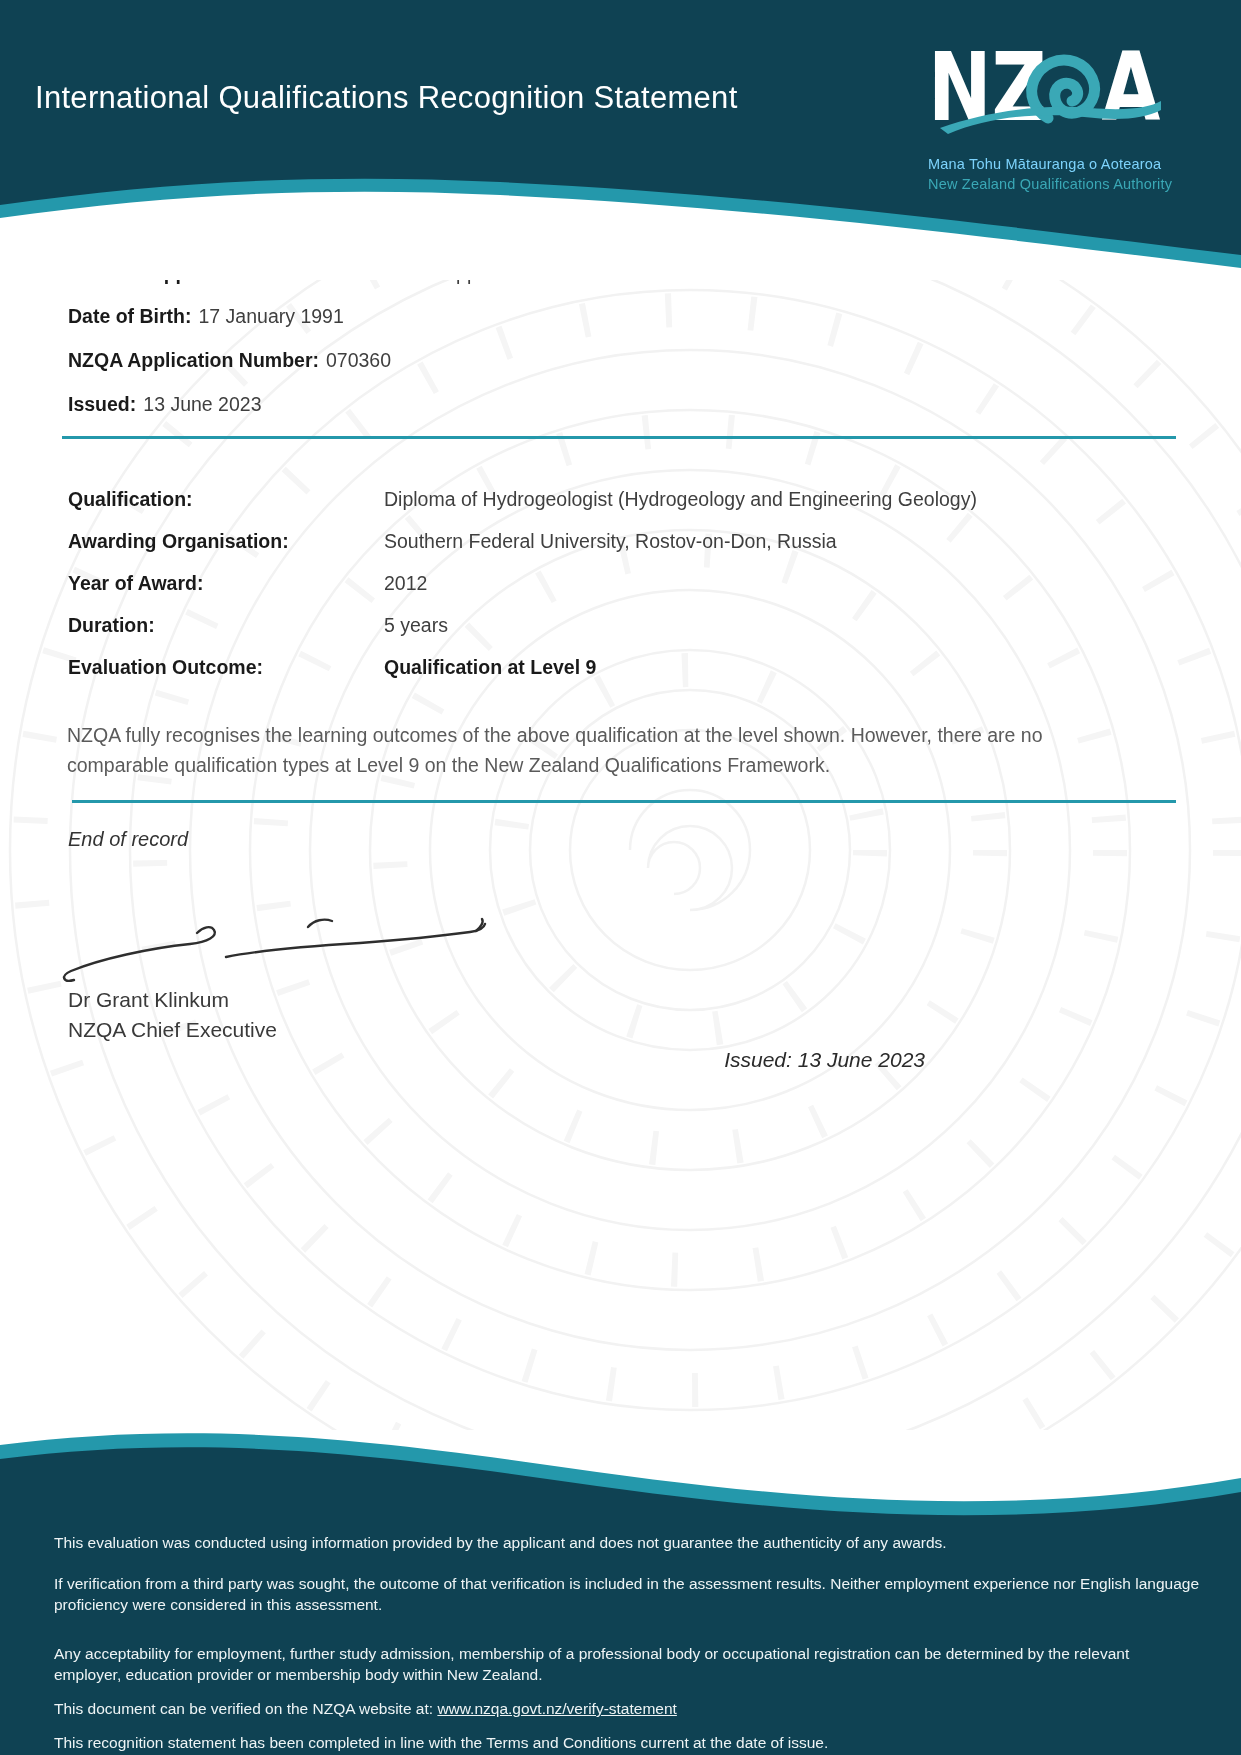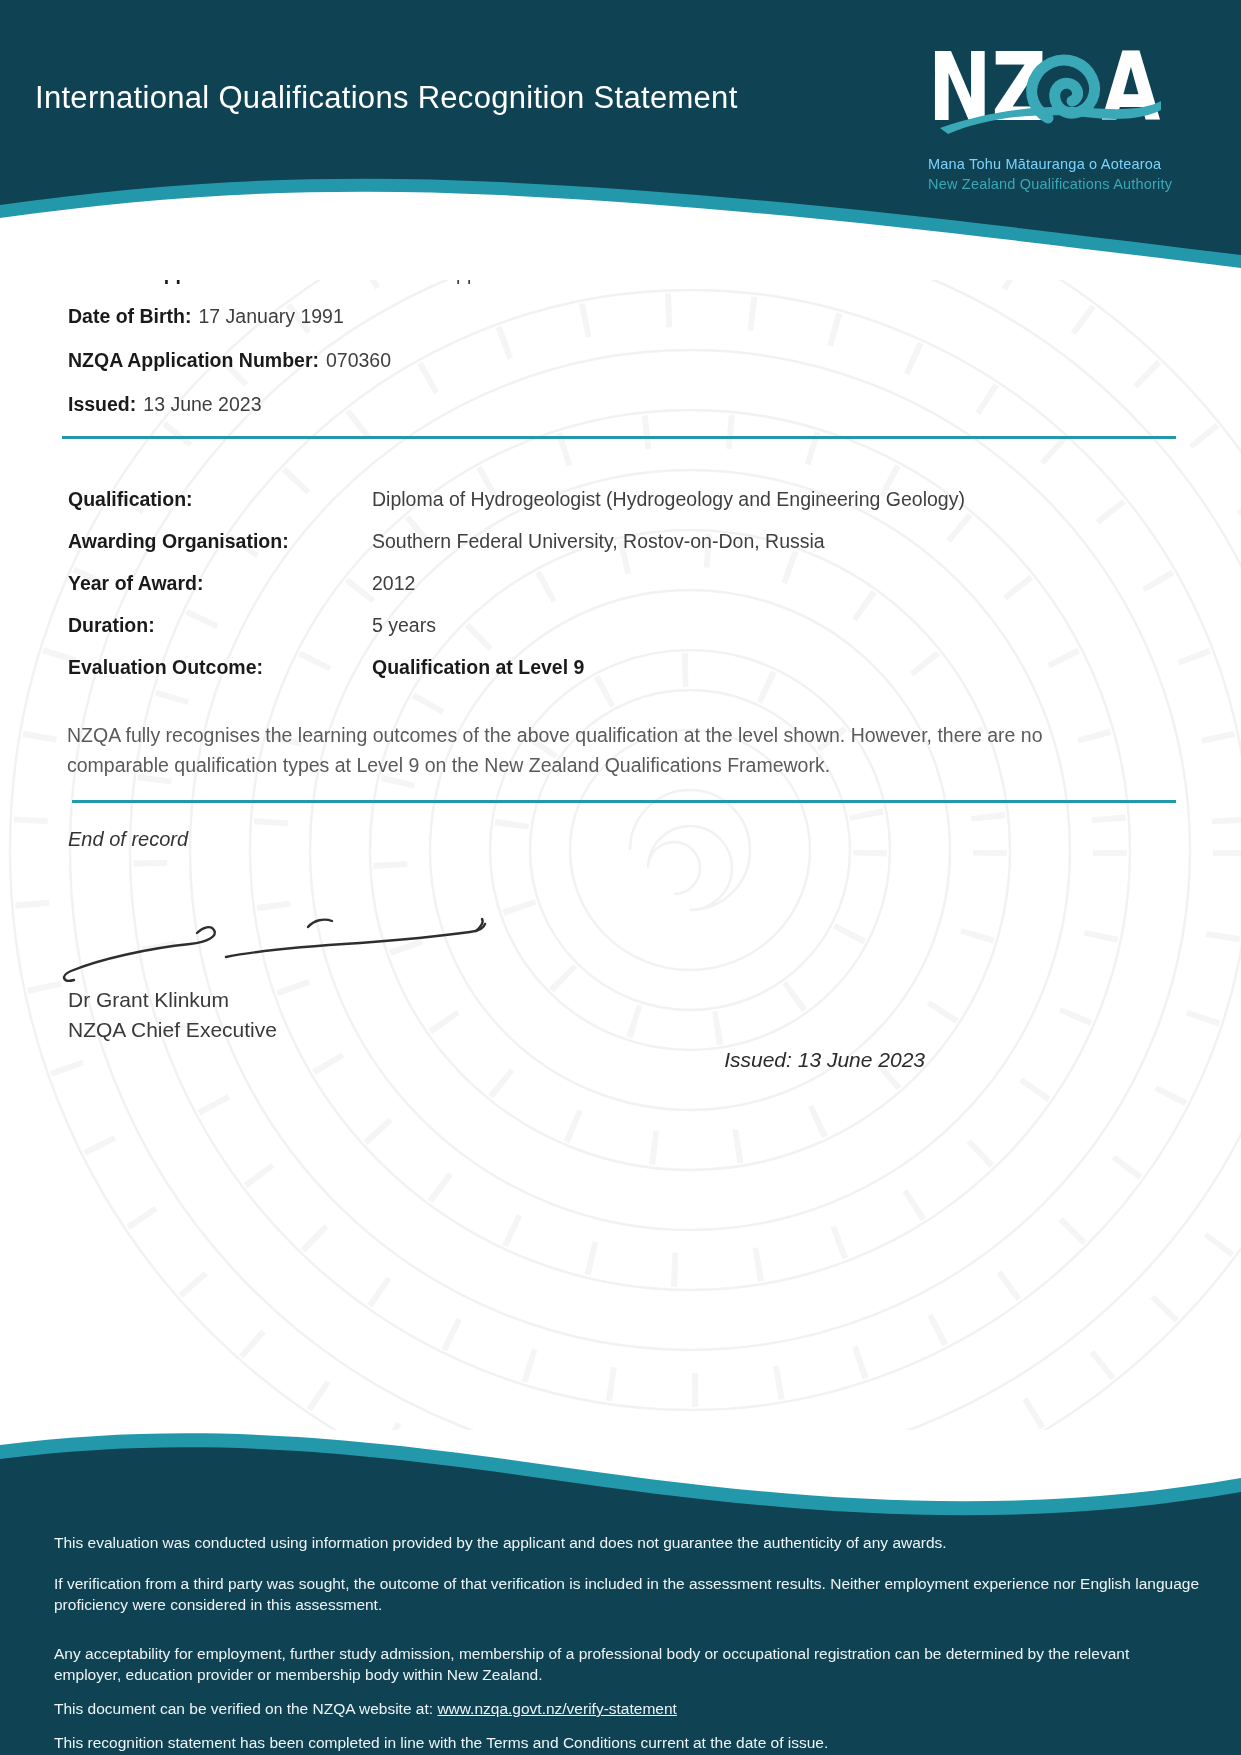--- a/index.html
+++ b/index.html
@@ -18,21 +18,21 @@
   .logo-maori{margin-top:14px;font-size:14.5px;font-weight:400;color:#7dd3fc;letter-spacing:.2px;white-space:nowrap;}
   .logo-english{margin-top:4px;font-size:14.5px;color:var(--teal,#3aa8b6);letter-spacing:.2px;white-space:nowrap;}
   
   .watermark{position:absolute;left:0;top:210px;width:1241px;height:1220px;z-index:0;}
   
   .abs{position:absolute;z-index:1;}
   .inline-row{left:68px;font-size:19.5px;color:var(--value,#3f3f3f);white-space:nowrap;}
   .inline-row b{color:var(--label,#1a1a1a);font-weight:700;margin-right:7px;}
   .rule{height:3px;background:var(--accent,#2498ab);}
   .q-label{left:68px;font-size:19.5px;font-weight:700;color:var(--label,#1a1a1a);white-space:nowrap;text-align:right;}
-  .q-value{left:372px;font-size:19.5px;color:var(--value,#3f3f3f);white-space:nowrap;}
+  .q-value{left:384px;font-size:19.5px;color:var(--value,#3f3f3f);white-space:nowrap;}
   .q-value.bold{font-weight:700;color:var(--label,#1a1a1a);}
   .note{left:67px;width:990px;font-size:19.5px;line-height:30px;color:var(--note,#5a5a5a);}
   .end-record{left:68px;font-size:20px;font-style:italic;color:#333;}
   .sig-svg{left:58px;top:900px;width:445px;height:95px;}
   .sig-name{left:68px;font-size:21px;color:#3a3a3a;text-align:center;}
   .issued-line{left:525px;top:1048px;width:400px;text-align:right;font-size:21px;font-style:italic;color:#2b2b2b;}
   
   .footer{position:absolute;left:0;top:1420px;width:1241px;height:335px;z-index:2;}
   .footer-wave{position:absolute;left:0;top:0;width:1241px;height:140px;display:block;}
   .footer-body{position:absolute;left:0;top:138px;right:0;bottom:0;background:var(--dark,#0f4253);}

